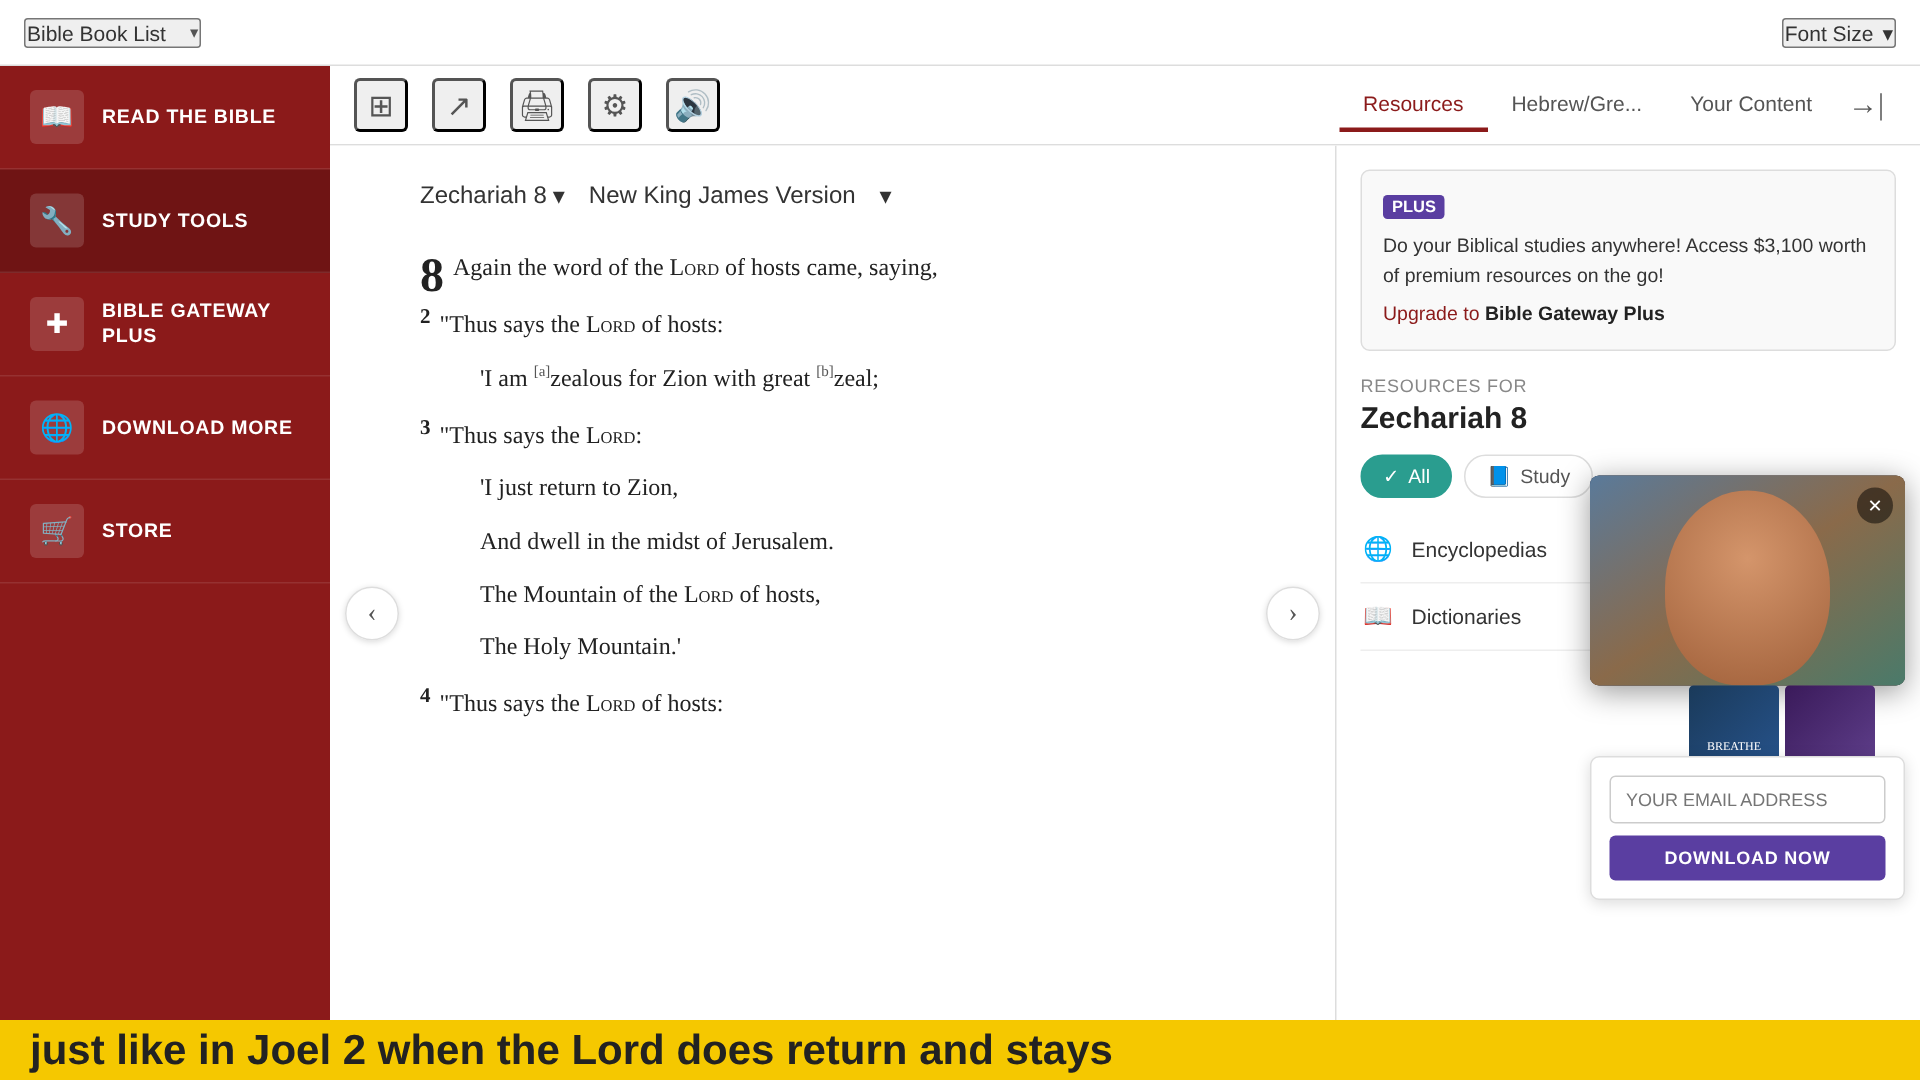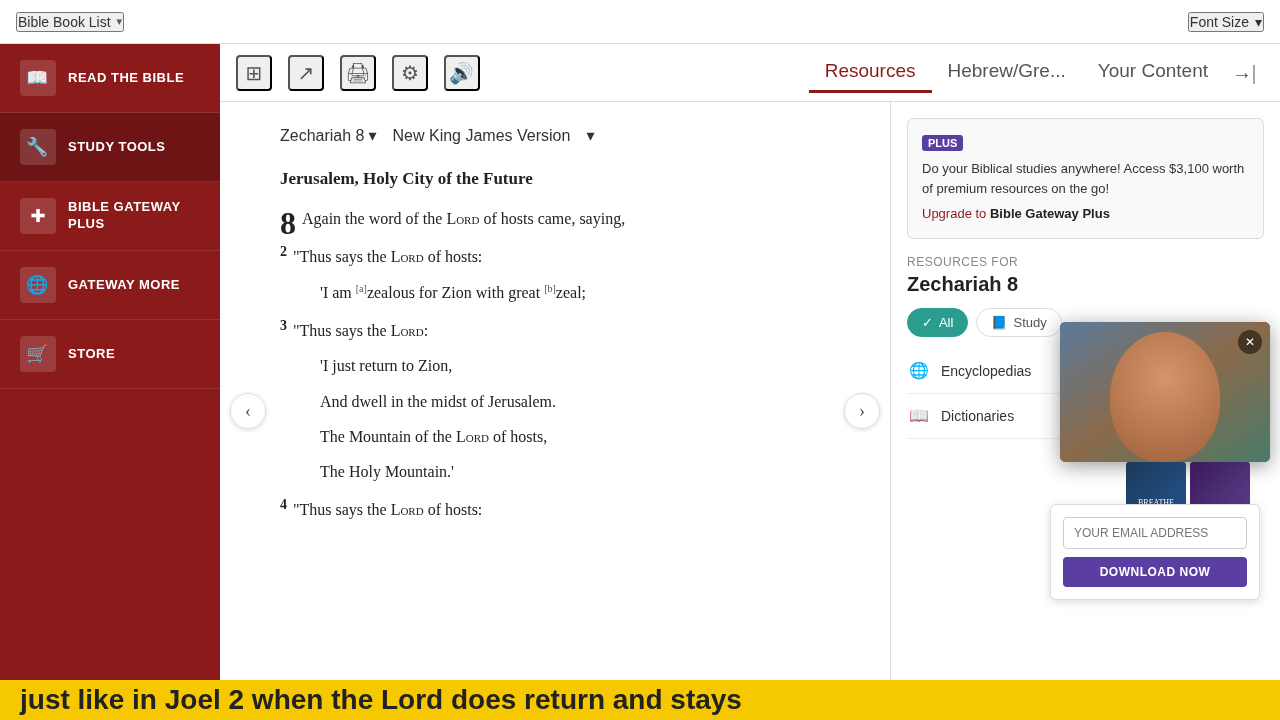--- a/index.html
+++ b/index.html
@@ -9,21 +9,21 @@
     .top-bar {
       display: flex;
       align-items: center;
       background: #fff;
       border-bottom: 1px solid #ddd;
       height: 44px;
       padding: 0 16px;
       flex-shrink: 0;
     }
     .bible-book-list-btn {
-      display: flex; align-items: center; gap: 6px;
+      display: flex; align-items: center; gap: 16px;
       font-size: 14px; color: #333; cursor: pointer;
       font-family: Arial, sans-serif;
     }
     .bible-book-list-btn .chevron { font-size: 11px; color: #555; }
     .font-size-btn {
       margin-left: auto; display: flex; align-items: center; gap: 6px;
       font-size: 14px; color: #333; cursor: pointer;
       font-family: Arial, sans-serif;
     }
 
@@ -88,21 +88,21 @@
       border-radius: 4px;
     }
     .toolbar-right {
       margin-left: auto;
       display: flex;
       align-items: center;
       gap: 0;
     }
     .tab-btn {
       padding: 8px 16px;
-      font-size: 19px;
+      font-size: 14px;
       font-family: Arial, sans-serif;
       color: #555;
       cursor: pointer;
       border-bottom: 3px solid transparent;
     }
     .tab-btn.active { color: #8b1a1a; border-bottom: 3px solid #8b1a1a; }
     .tab-collapse {
       font-size: 20px; color: #555; cursor: pointer; padding: 4px 8px;
     }
 
@@ -256,21 +256,21 @@
     .video-bg {
       width: 100%; height: 100%;
       background: linear-gradient(135deg, #3a5a8a 0%, #8a5a3a 50%, #4a6a5a 100%);
       display: flex; align-items: center; justify-content: center;
       position: relative;
     }
 
     
     .email-promo {
       position: absolute;
-      right: 20px;
+      right: 10px;
       bottom: 120px;
       width: 210px;
       background: #fff;
       border: 1px solid #ddd;
       border-radius: 6px;
       padding: 12px;
       z-index: 200;
       font-family: Arial, sans-serif;
       box-shadow: 0 2px 10px rgba(0,0,0,0.15);
     }
@@ -338,21 +338,21 @@
     <div class="sidebar-item active">
       <div class="sidebar-icon">🔧</div>
       <span class="sidebar-label">STUDY TOOLS</span>
     </div>
     <div class="sidebar-item">
       <div class="sidebar-icon">✚</div>
       <span class="sidebar-label">BIBLE GATEWAY PLUS</span>
     </div>
     <div class="sidebar-item">
       <div class="sidebar-icon">🌐</div>
-      <span class="sidebar-label">GATEWAY MORE</span>
+      <span class="sidebar-label">DOWNLOAD MORE</span>
     </div>
     <div class="sidebar-item">
       <div class="sidebar-icon">🛒</div>
       <span class="sidebar-label">STORE</span>
     </div>
   </nav>
 
   <div class="content-area">
 
     <div class="toolbar">
@@ -376,21 +376,20 @@
           <div class="chapter-selector">
             <span>Zechariah 8</span>
             <span> ▾</span>
           </div>
           <div class="version-selector">
             <span>New King James Version</span>
             <span> ▾</span>
           </div>
         </div>
 
-        <div class="section-title">Jerusalem, Holy City of the Future</div>
 
         <div class="verse-text">
           <span class="chapter-num">8</span>
           Again the word of the <span class="lord-text">Lord</span> of hosts came, saying,
         </div>
         <div class="verse-text">
           <span class="verse-num">2</span> "Thus says the <span class="lord-text">Lord</span> of hosts:
         </div>
         <div class="verse-text verse-indent">
           'I am <sup>[a]</sup>zealous for Zion with great <sup>[b]</sup>zeal;

